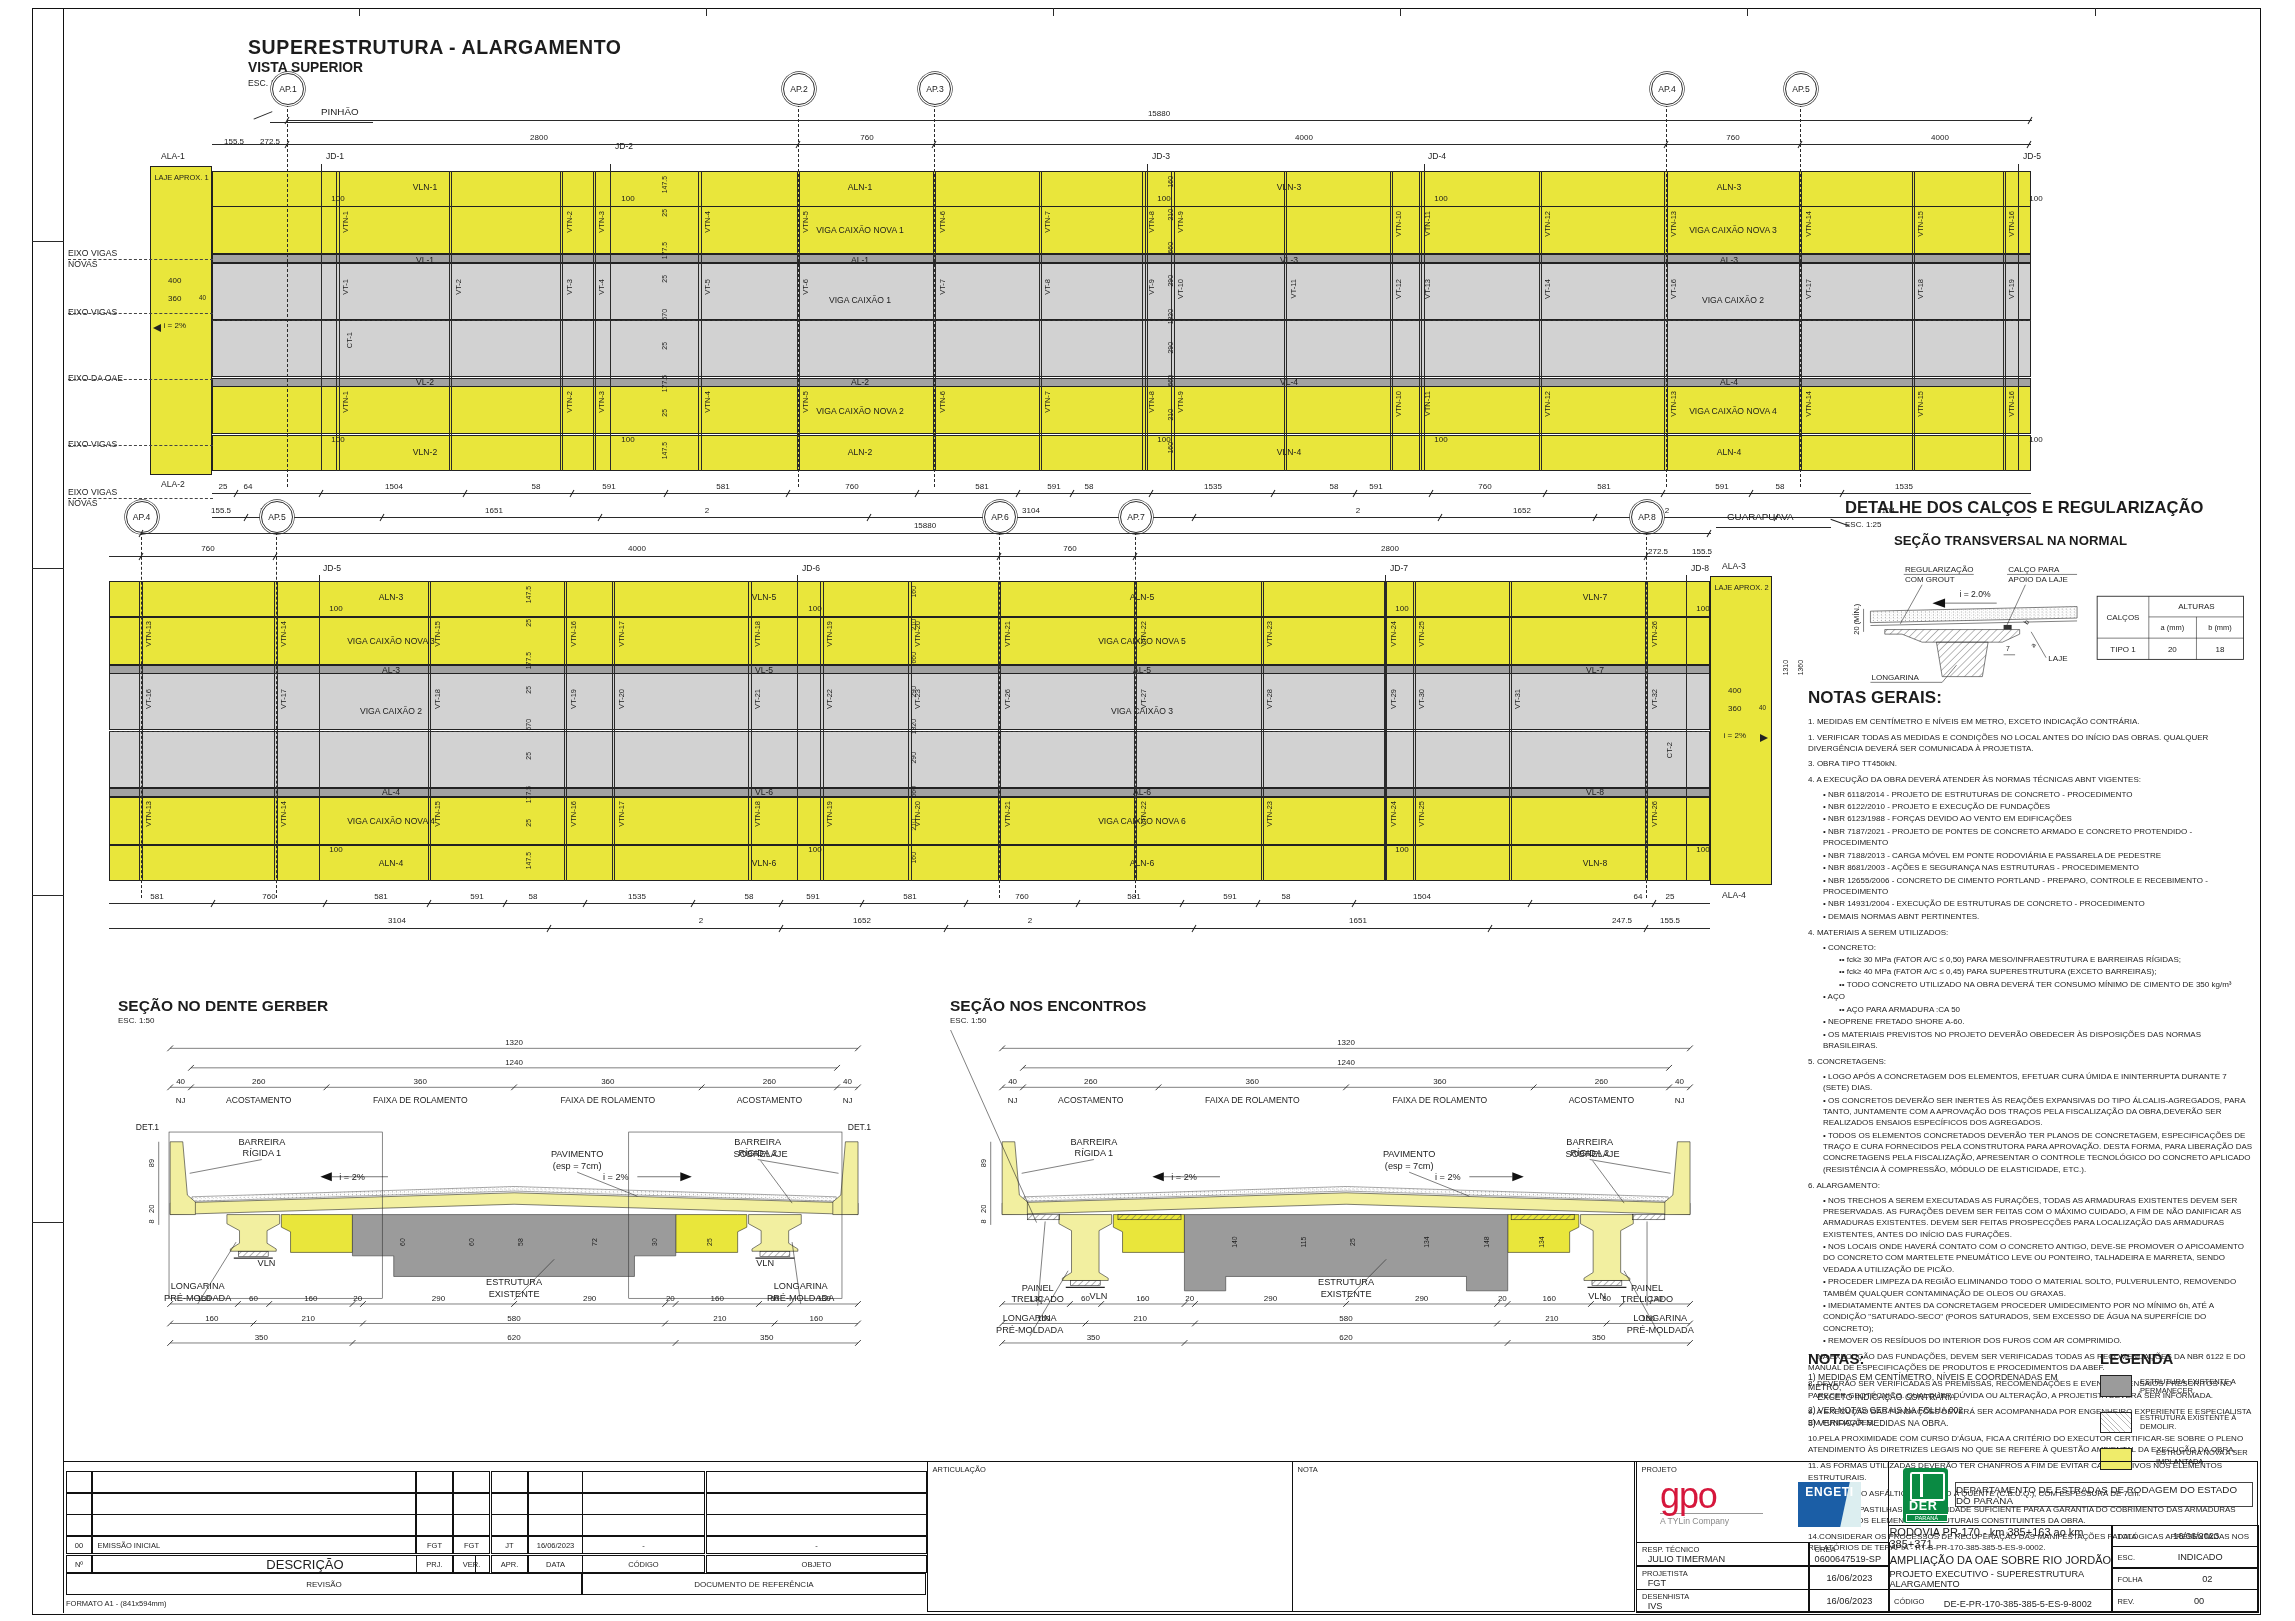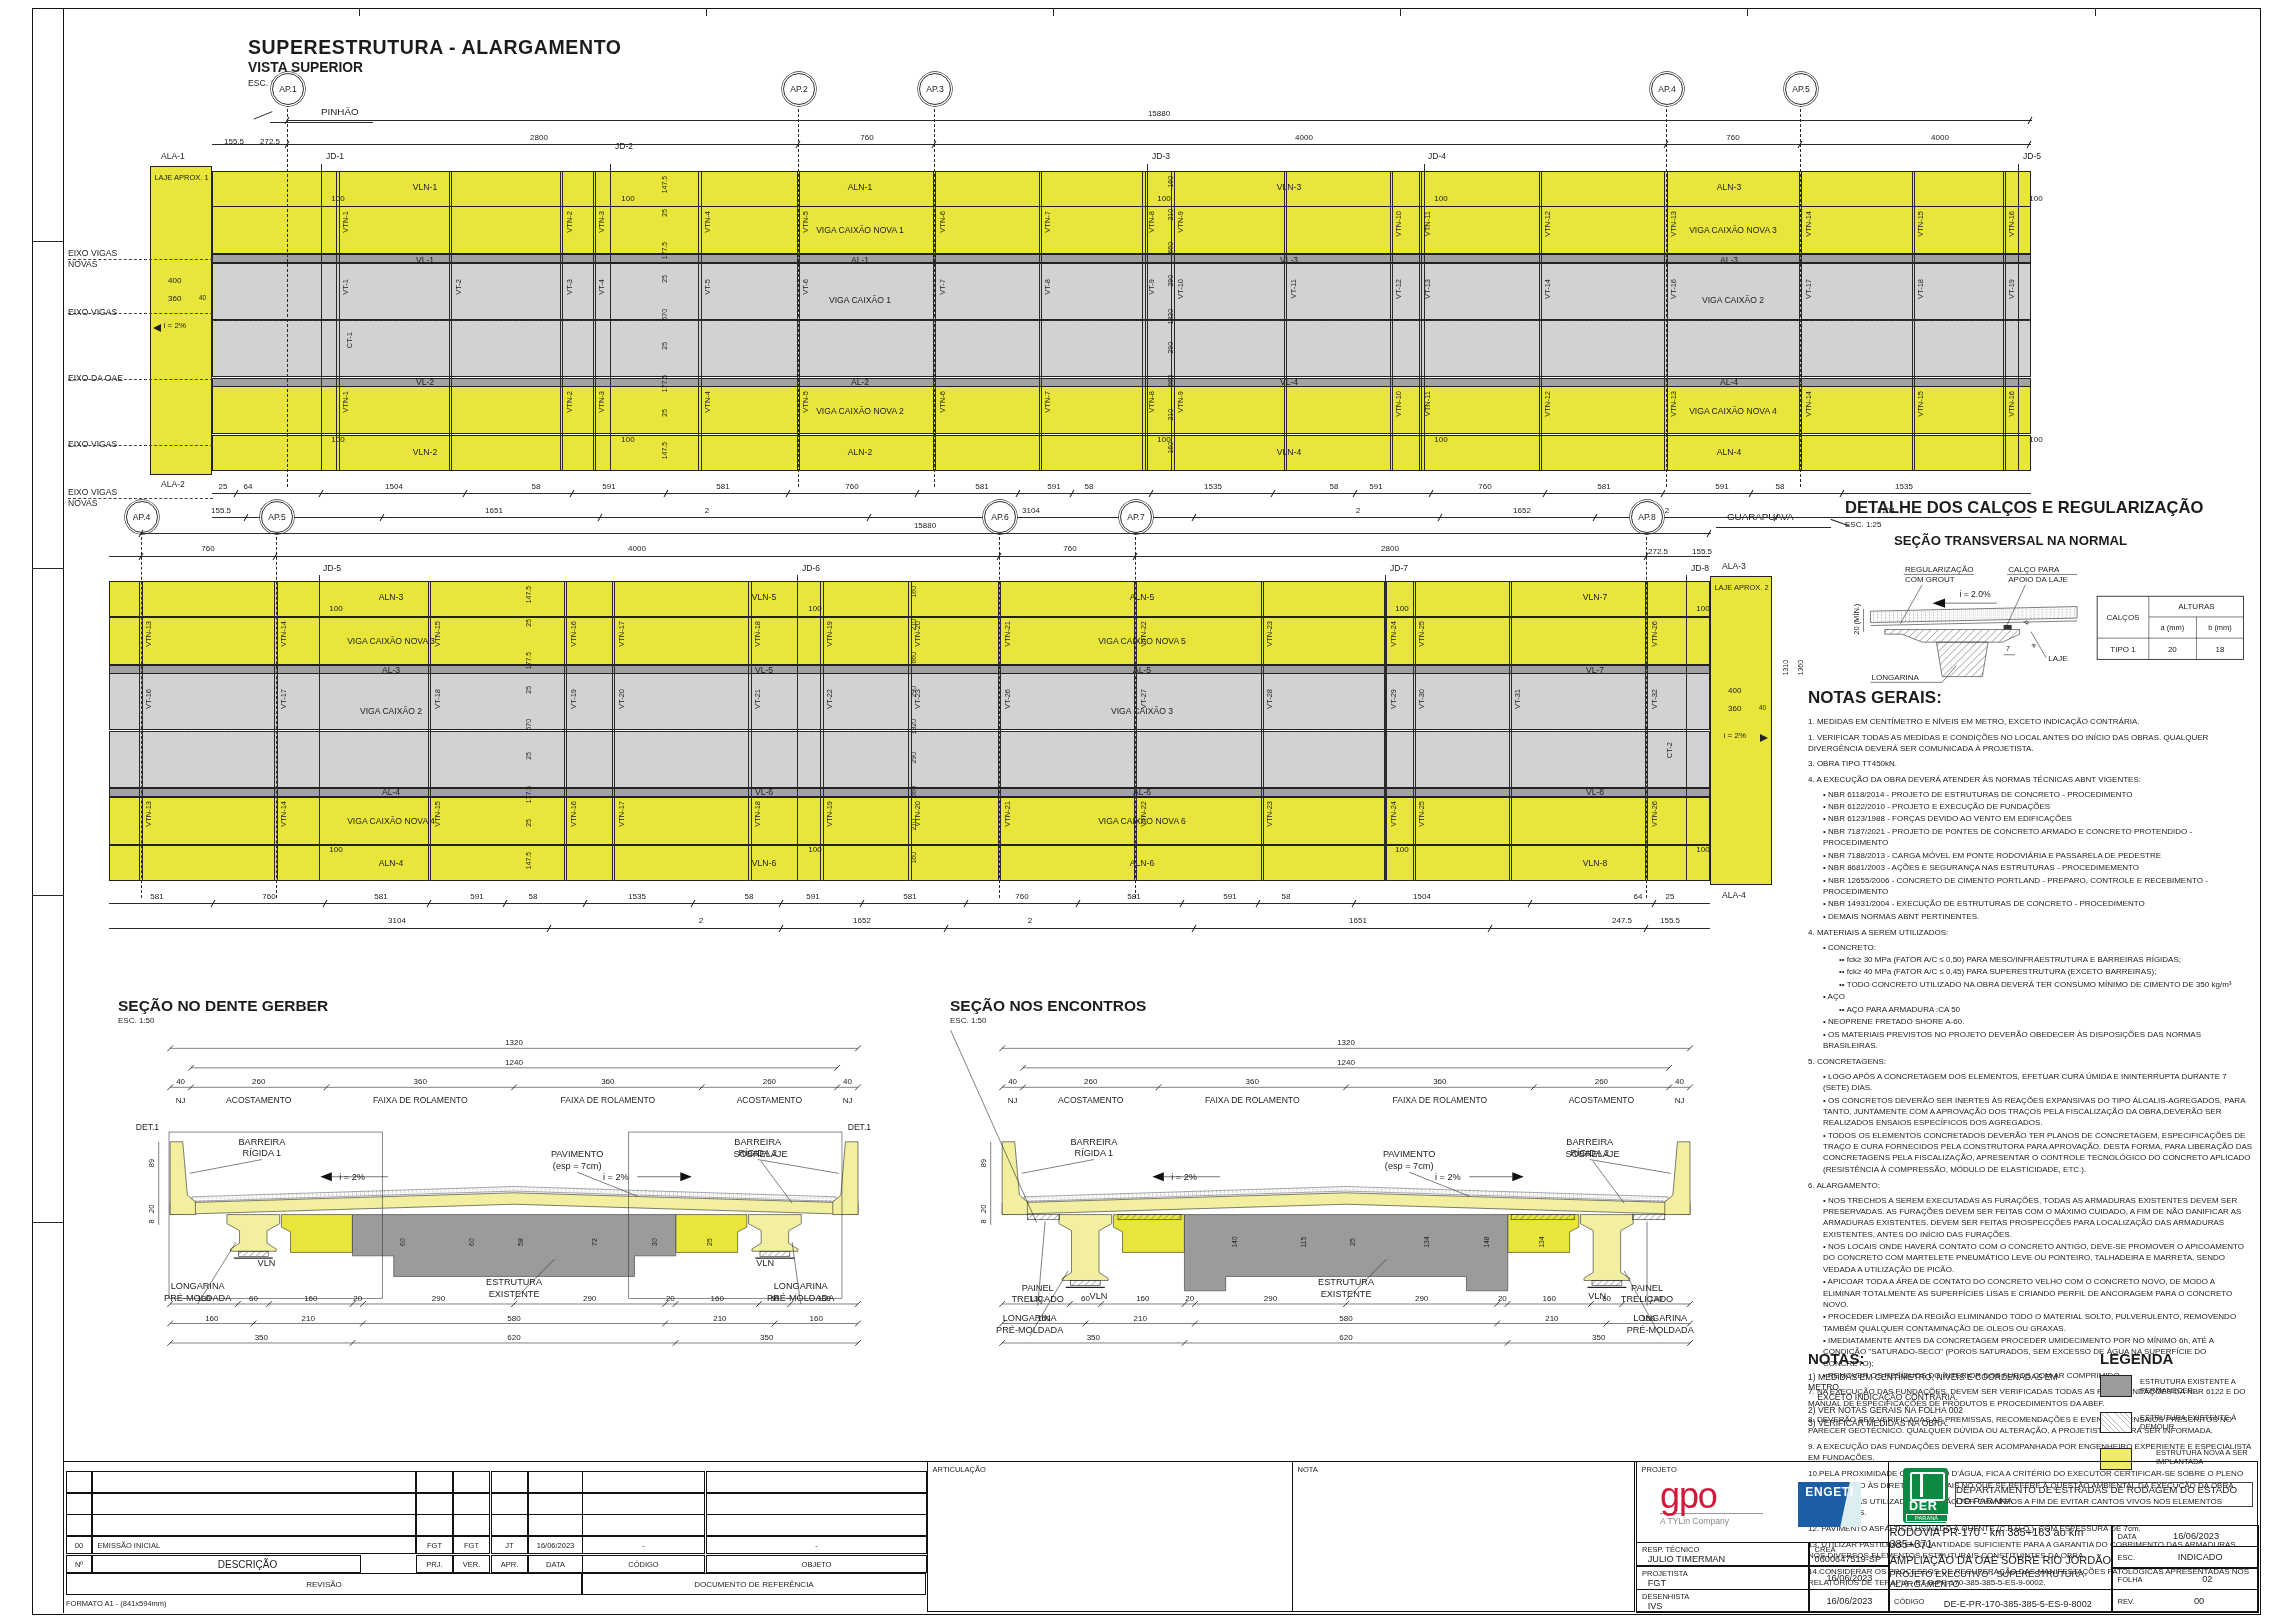--- a/index.html
+++ b/index.html
@@ -916,21 +916,20 @@
         <p style="padding-left: 31px; margin-bottom: 1.1px;">••   AÇO PARA ARMADURA :CA 50</p>
         <p style="padding-left: 15px; margin-bottom: 1.1px;">•  NEOPRENE FRETADO SHORE A-60.</p>
         <p style="padding-left: 15px; margin-bottom: 1.1px;">•  OS MATERIAIS PREVISTOS NO PROJETO DEVERÃO OBEDECER ÀS DISPOSIÇÕES DAS NORMAS BRASILEIRAS.</p>
         <p style="margin-top: 4.6px;">5.   CONCRETAGENS:</p>
         <p style="padding-left: 15px; margin-bottom: 1.1px;">•  LOGO APÓS A CONCRETAGEM DOS ELEMENTOS, EFETUAR CURA ÚMIDA E ININTERRUPTA DURANTE 7 (SETE) DIAS.</p>
         <p style="padding-left: 15px; margin-bottom: 1.1px;">•  OS CONCRETOS DEVERÃO SER INERTES ÀS REAÇÕES EXPANSIVAS DO TIPO ÁLCALIS-AGREGADOS, PARA TANTO, JUNTAMENTE COM A APROVAÇÃO DOS TRAÇOS PELA FISCALIZAÇÃO DA OBRA,DEVERÃO SER REALIZADOS ENSAIOS ESPECÍFICOS DOS AGREGADOS.</p>
         <p style="padding-left: 15px; margin-bottom: 1.1px;">•  TODOS OS ELEMENTOS CONCRETADOS DEVERÃO TER PLANOS DE CONCRETAGEM, ESPECIFICAÇÕES DE TRAÇO E CURA FORNECIDOS PELA CONSTRUTORA PARA APROVAÇÃO. DESTA FORMA, PARA LIBERAÇÃO DAS CONCRETAGENS PELA FISCALIZAÇÃO, APRESENTAR O CONTROLE TECNOLÓGICO DO CONCRETO APLICADO (RESISTÊNCIA À COMPRESSÃO, MÓDULO DE ELASTICIDADE, ETC.).</p>
         <p style="margin-top: 4.6px;">6. ALARGAMENTO:</p>
         <p style="padding-left: 15px; margin-bottom: 1.1px;">•  NOS TRECHOS A SEREM EXECUTADAS AS FURAÇÕES, TODAS AS ARMADURAS EXISTENTES DEVEM SER PRESERVADAS. AS FURAÇÕES DEVEM SER FEITAS COM O MÁXIMO CUIDADO, A FIM DE NÃO DANIFICAR AS ARMADURAS  EXISTENTES. DEVEM SER FEITAS PROSPECÇÕES PARA LOCALIZAÇÃO DAS ARMADURAS EXISTENTES, ANTES DO INÍCIO DAS FURAÇÕES.</p>
         <p style="padding-left: 15px; margin-bottom: 1px;">•  NOS LOCAIS ONDE HAVERÁ CONTATO COM O CONCRETO ANTIGO, DEVE-SE PROMOVER O APICOAMENTO DO CONCRETO COM MARTELETE PNEUMÁTICO LEVE OU PONTEIRO, TALHADEIRA E MARRETA, SENDO VEDADA A UTILIZAÇÃO DE PICÃO.</p>
-        <p style="padding-left: 15px; margin-bottom: 1.1px;">•  APICOAR TODA A ÁREA DE CONTATO DO CONCRETO VELHO COM O CONCRETO NOVO, DE MODO A ELIMINAR TOTALMENTE AS SUPERFÍCIES LISAS E CRIANDO PERFIL DE ANCORAGEM PARA O CONCRETO NOVO.</p>
         <p style="padding-left: 15px; margin-bottom: 1.1px;">•  PROCEDER LIMPEZA DA REGIÃO ELIMINANDO  TODO O MATERIAL SOLTO, PULVERULENTO, REMOVENDO TAMBÉM QUALQUER CONTAMINAÇÃO DE OLEOS OU GRAXAS.</p>
         <p style="padding-left: 15px; margin-bottom: 1.1px;">•  IMEDIATAMENTE ANTES DA CONCRETAGEM PROCEDER UMIDECIMENTO POR NO MÍNIMO 6h, ATÉ A CONDIÇÃO "SATURADO-SECO" (POROS SATURADOS, SEM EXCESSO DE ÁGUA NA SUPERFÍCIE DO CONCRETO);</p>
         <p style="padding-left: 15px; margin-bottom: 1.1px;">•  REMOVER OS RESÍDUOS DO INTERIOR DOS FUROS COM AR COMPRIMIDO.</p>
         <p style="margin-top: 4.6px;">7. NA EXECUÇÃO DAS FUNDAÇÕES, DEVEM SER VERIFICADAS TODAS AS RECOMENDAÇÕES DA NBR 6122 E  DO MANUAL DE ESPECIFICAÇÕES DE PRODUTOS E PROCEDIMENTOS DA ABEF.</p>
         <p style="margin-top: 4.6px;">8. DEVERÃO SER VERIFICADAS AS PREMISSAS, RECOMENDAÇÕES E EVENTUAIS ENSAIOS PRESCRITOS NO PARECER GEOTÉCNICO. QUALQUER DÚVIDA OU ALTERAÇÃO, A PROJETISTA DEVERÁ SER INFORMADA.</p>
         <p style="margin-top: 4.6px;">9. A EXECUÇÃO DAS FUNDAÇÕES DEVERÁ SER ACOMPANHADA POR ENGENHEIRO EXPERIENTE E ESPECIALISTA  EM FUNDAÇÕES.</p>
         <p style="margin-top: 4.6px;">10.PELA PROXIMIDADE COM CURSO D'ÁGUA, FICA A CRITÉRIO DO EXECUTOR CERTIFICAR-SE SOBRE O PLENO ATENDIMENTO ÀS DIRETRIZES LEGAIS NO QUE SE REFERE À QUESTÃO AMBIENTAL DA EXECUÇÃO DA OBRA.</p>
         <p style="margin-top: 4.6px;">11. AS FORMAS UTILIZADAS DEVERÃO TER CHANFROS A FIM DE EVITAR CANTOS VIVOS NOS ELEMENTOS ESTRUTURAIS.</p>
         <p style="margin-top: 4.6px;">12.   PAVIMENTO ASFÁLTICO USINADO À QUENTE (C.B.U.Q.), COM ESPESSURA DE 7cm.</p>
         <p style="margin-top: 4.6px;">13.  UTILIZAR PASTILHAS EM QUANTIDADE SUFICIENTE PARA A GARANTIA DO COBRIMENTO DAS ARMADURAS NOS DIVERSOS ELEMENTOS ESTRUTURAIS CONSTITUINTES DA OBRA.</p>
@@ -1074,21 +1073,21 @@
           <div class="cell" style="left: 706px; top: 1514px; width: 221px; height: 22px; font-size: 7.5px;"></div>
           <div class="cell" style="left: 66px; top: 1536px; width: 26px; height: 18.4px; font-size: 7.5px;">00</div>
           <div class="cell" style="left: 92px; top: 1536px; width: 324px; height: 18.4px; font-size: 7.5px; justify-content: flex-start; padding-left: 4.6px;">EMISSÃO INICIAL</div>
           <div class="cell" style="left: 416px; top: 1536px; width: 37px; height: 18.4px; font-size: 7.5px;">FGT</div>
           <div class="cell" style="left: 453px; top: 1536px; width: 37px; height: 18.4px; font-size: 7.5px;">FGT</div>
           <div class="cell" style="left: 491px; top: 1536px; width: 37px; height: 18.4px; font-size: 7.5px;">JT</div>
           <div class="cell" style="left: 528px; top: 1536px; width: 55px; height: 18.4px; font-size: 7.5px;">16/06/2023</div>
           <div class="cell" style="left: 582px; top: 1536px; width: 123px; height: 18.4px; font-size: 7.5px;">-</div>
           <div class="cell" style="left: 706px; top: 1536px; width: 221px; height: 18.4px; font-size: 7.5px;">-</div>
           <div class="cell" style="left: 66px; top: 1555px; width: 26px; height: 18.4px; font-size: 7.5px;">Nº</div>
-          <div class="cell" style="left: 92px; top: 1555px; width: 269px; height: 18.4px; font-size: 10px; padding-left: 42px;">DESCRIÇÃO</div>
+          <div class="cell" style="left: 92px; top: 1555px; width: 384px; height: 18.4px; font-size: 13px; padding-left: 42px;">DESCRIÇÃO</div>
           <div class="cell" style="left: 416px; top: 1555px; width: 37px; height: 18.4px; font-size: 7.5px;">PRJ.</div>
           <div class="cell" style="left: 453px; top: 1555px; width: 37px; height: 18.4px; font-size: 7.5px;">VER.</div>
           <div class="cell" style="left: 491px; top: 1555px; width: 37px; height: 18.4px; font-size: 7.5px;">APR.</div>
           <div class="cell" style="left: 528px; top: 1555px; width: 55px; height: 18.4px; font-size: 7.5px;">DATA</div>
           <div class="cell" style="left: 582px; top: 1555px; width: 123px; height: 18.4px; font-size: 7.5px;">CÓDIGO</div>
           <div class="cell" style="left: 706px; top: 1555px; width: 221px; height: 18.4px; font-size: 7.5px;">OBJETO</div>
           <div class="cell" style="left: 66px; top: 1573px; width: 516px; height: 22px; font-size: 8px;">REVISÃO</div>
           <div class="cell" style="left: 582px; top: 1573px; width: 344px; height: 22px; font-size: 8px;">DOCUMENTO  DE  REFERÊNCIA</div>
         </div>
       </div>

